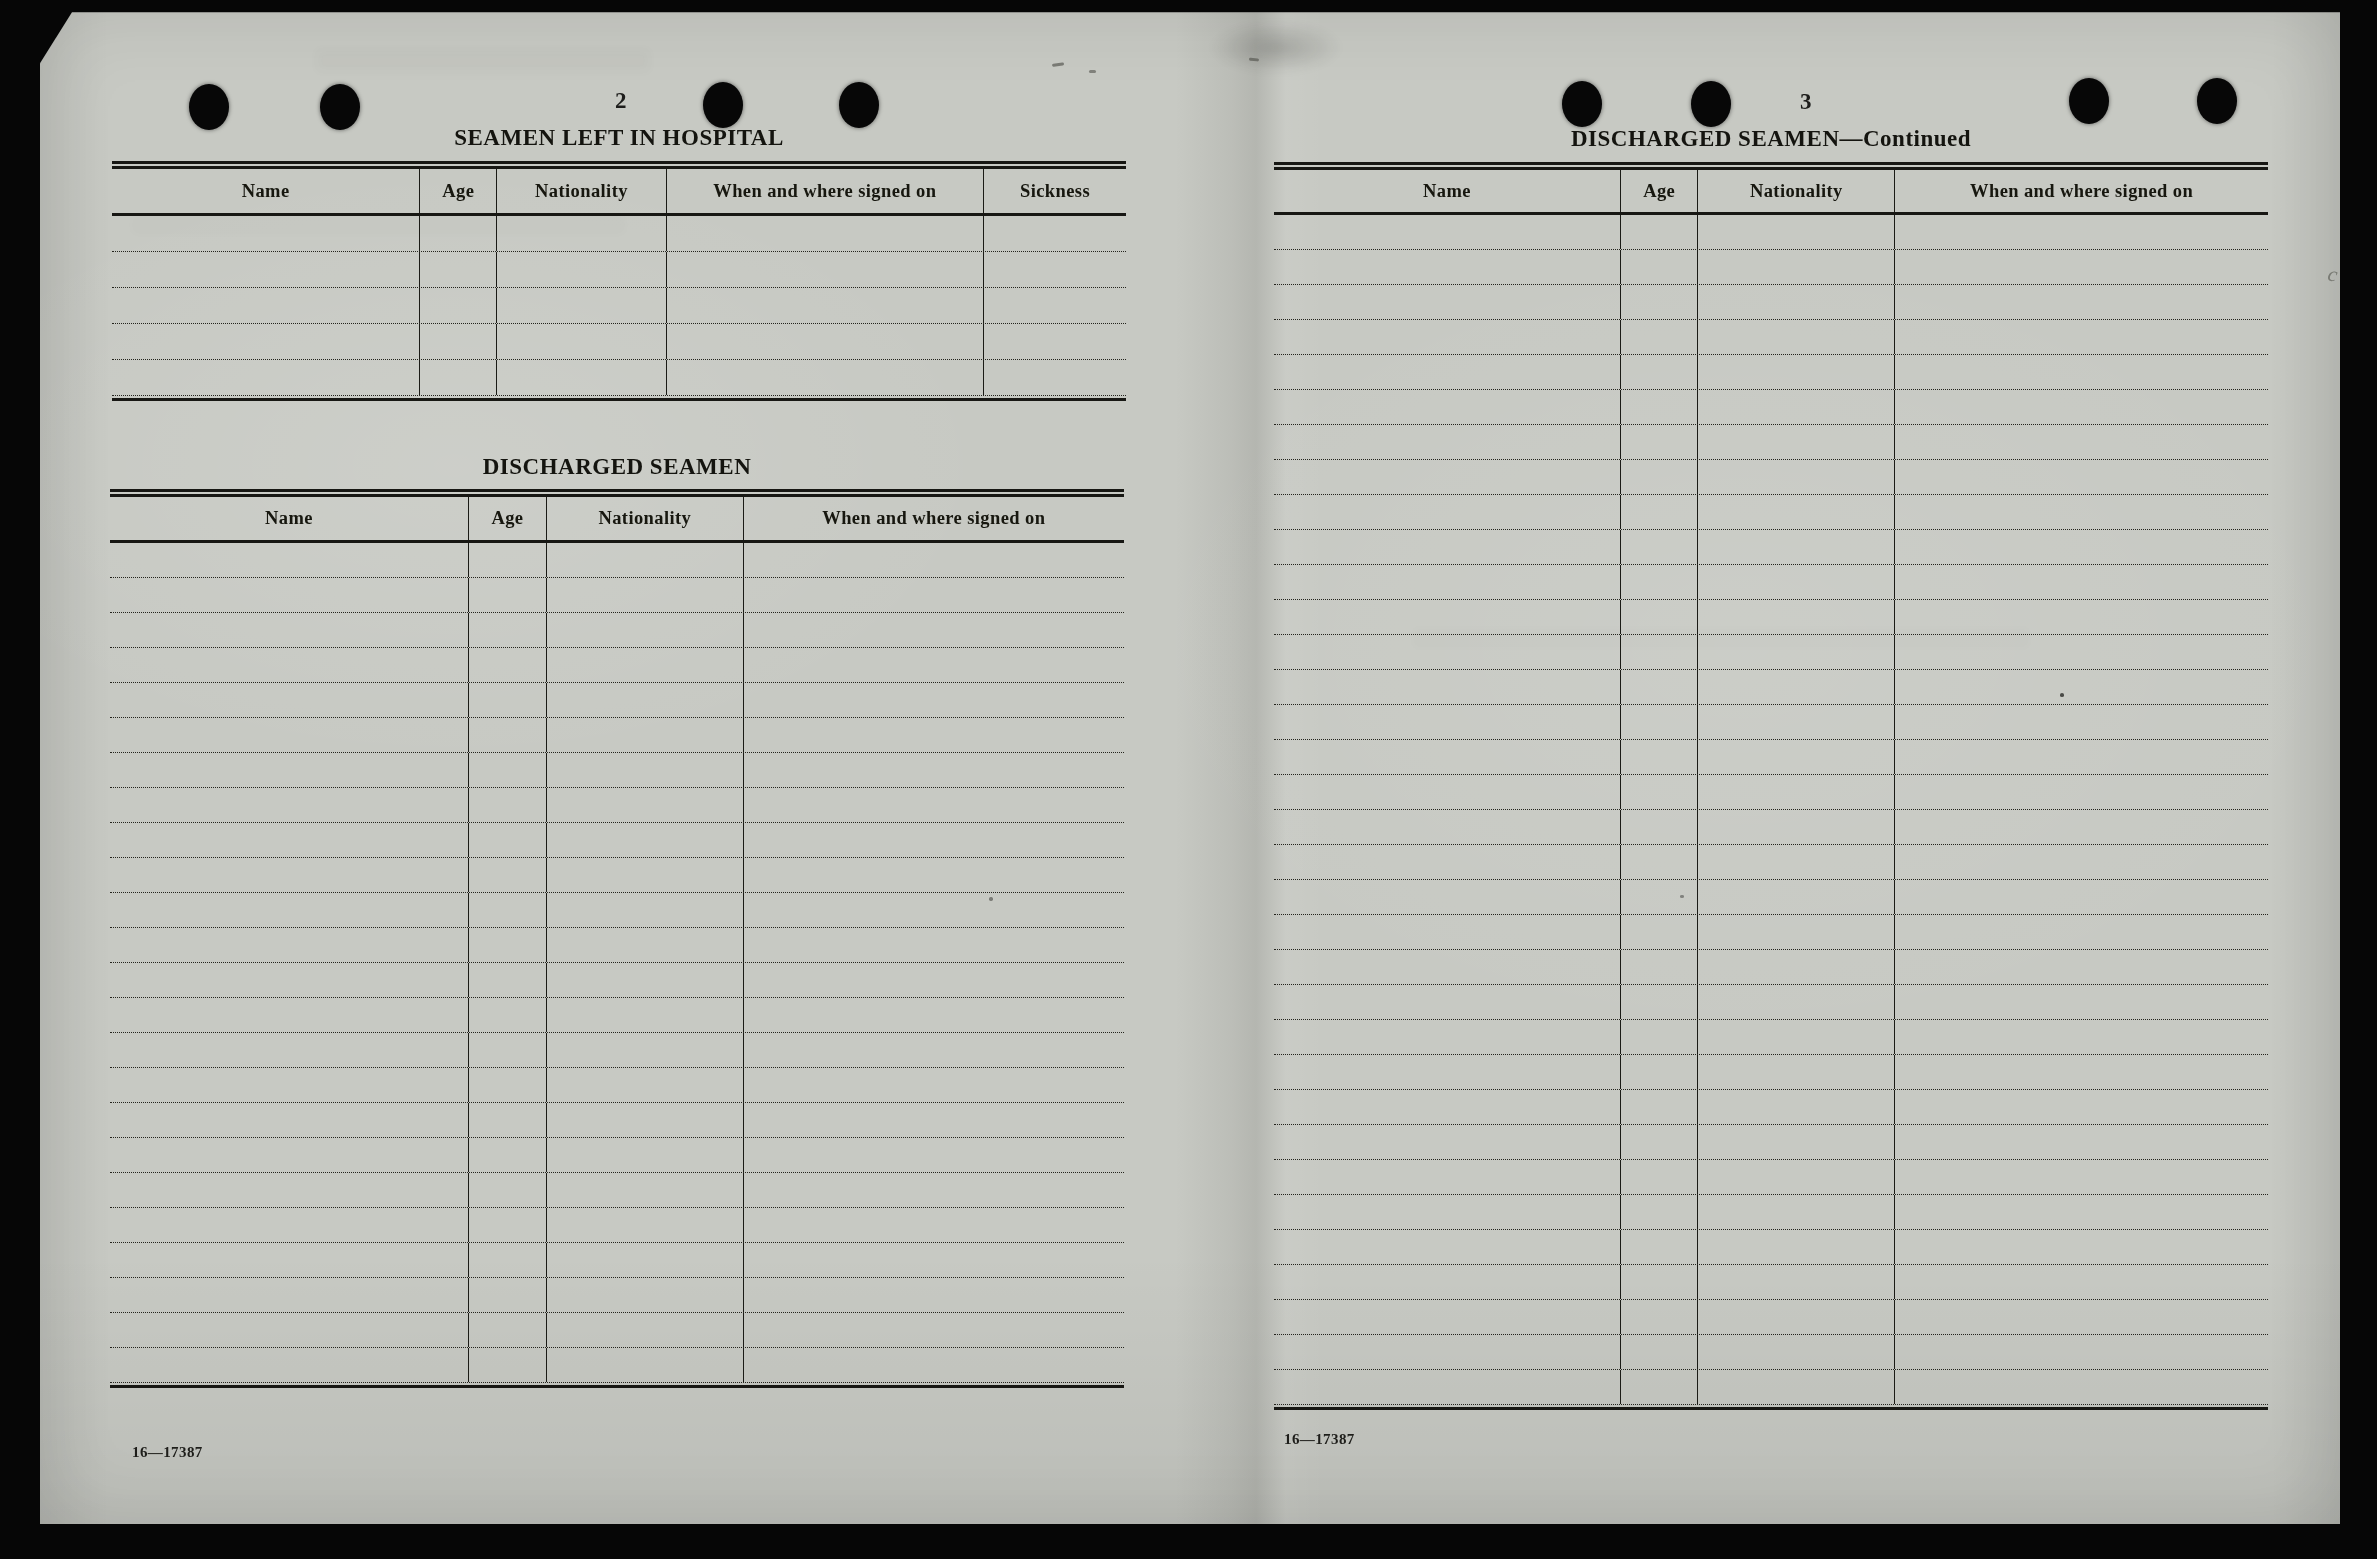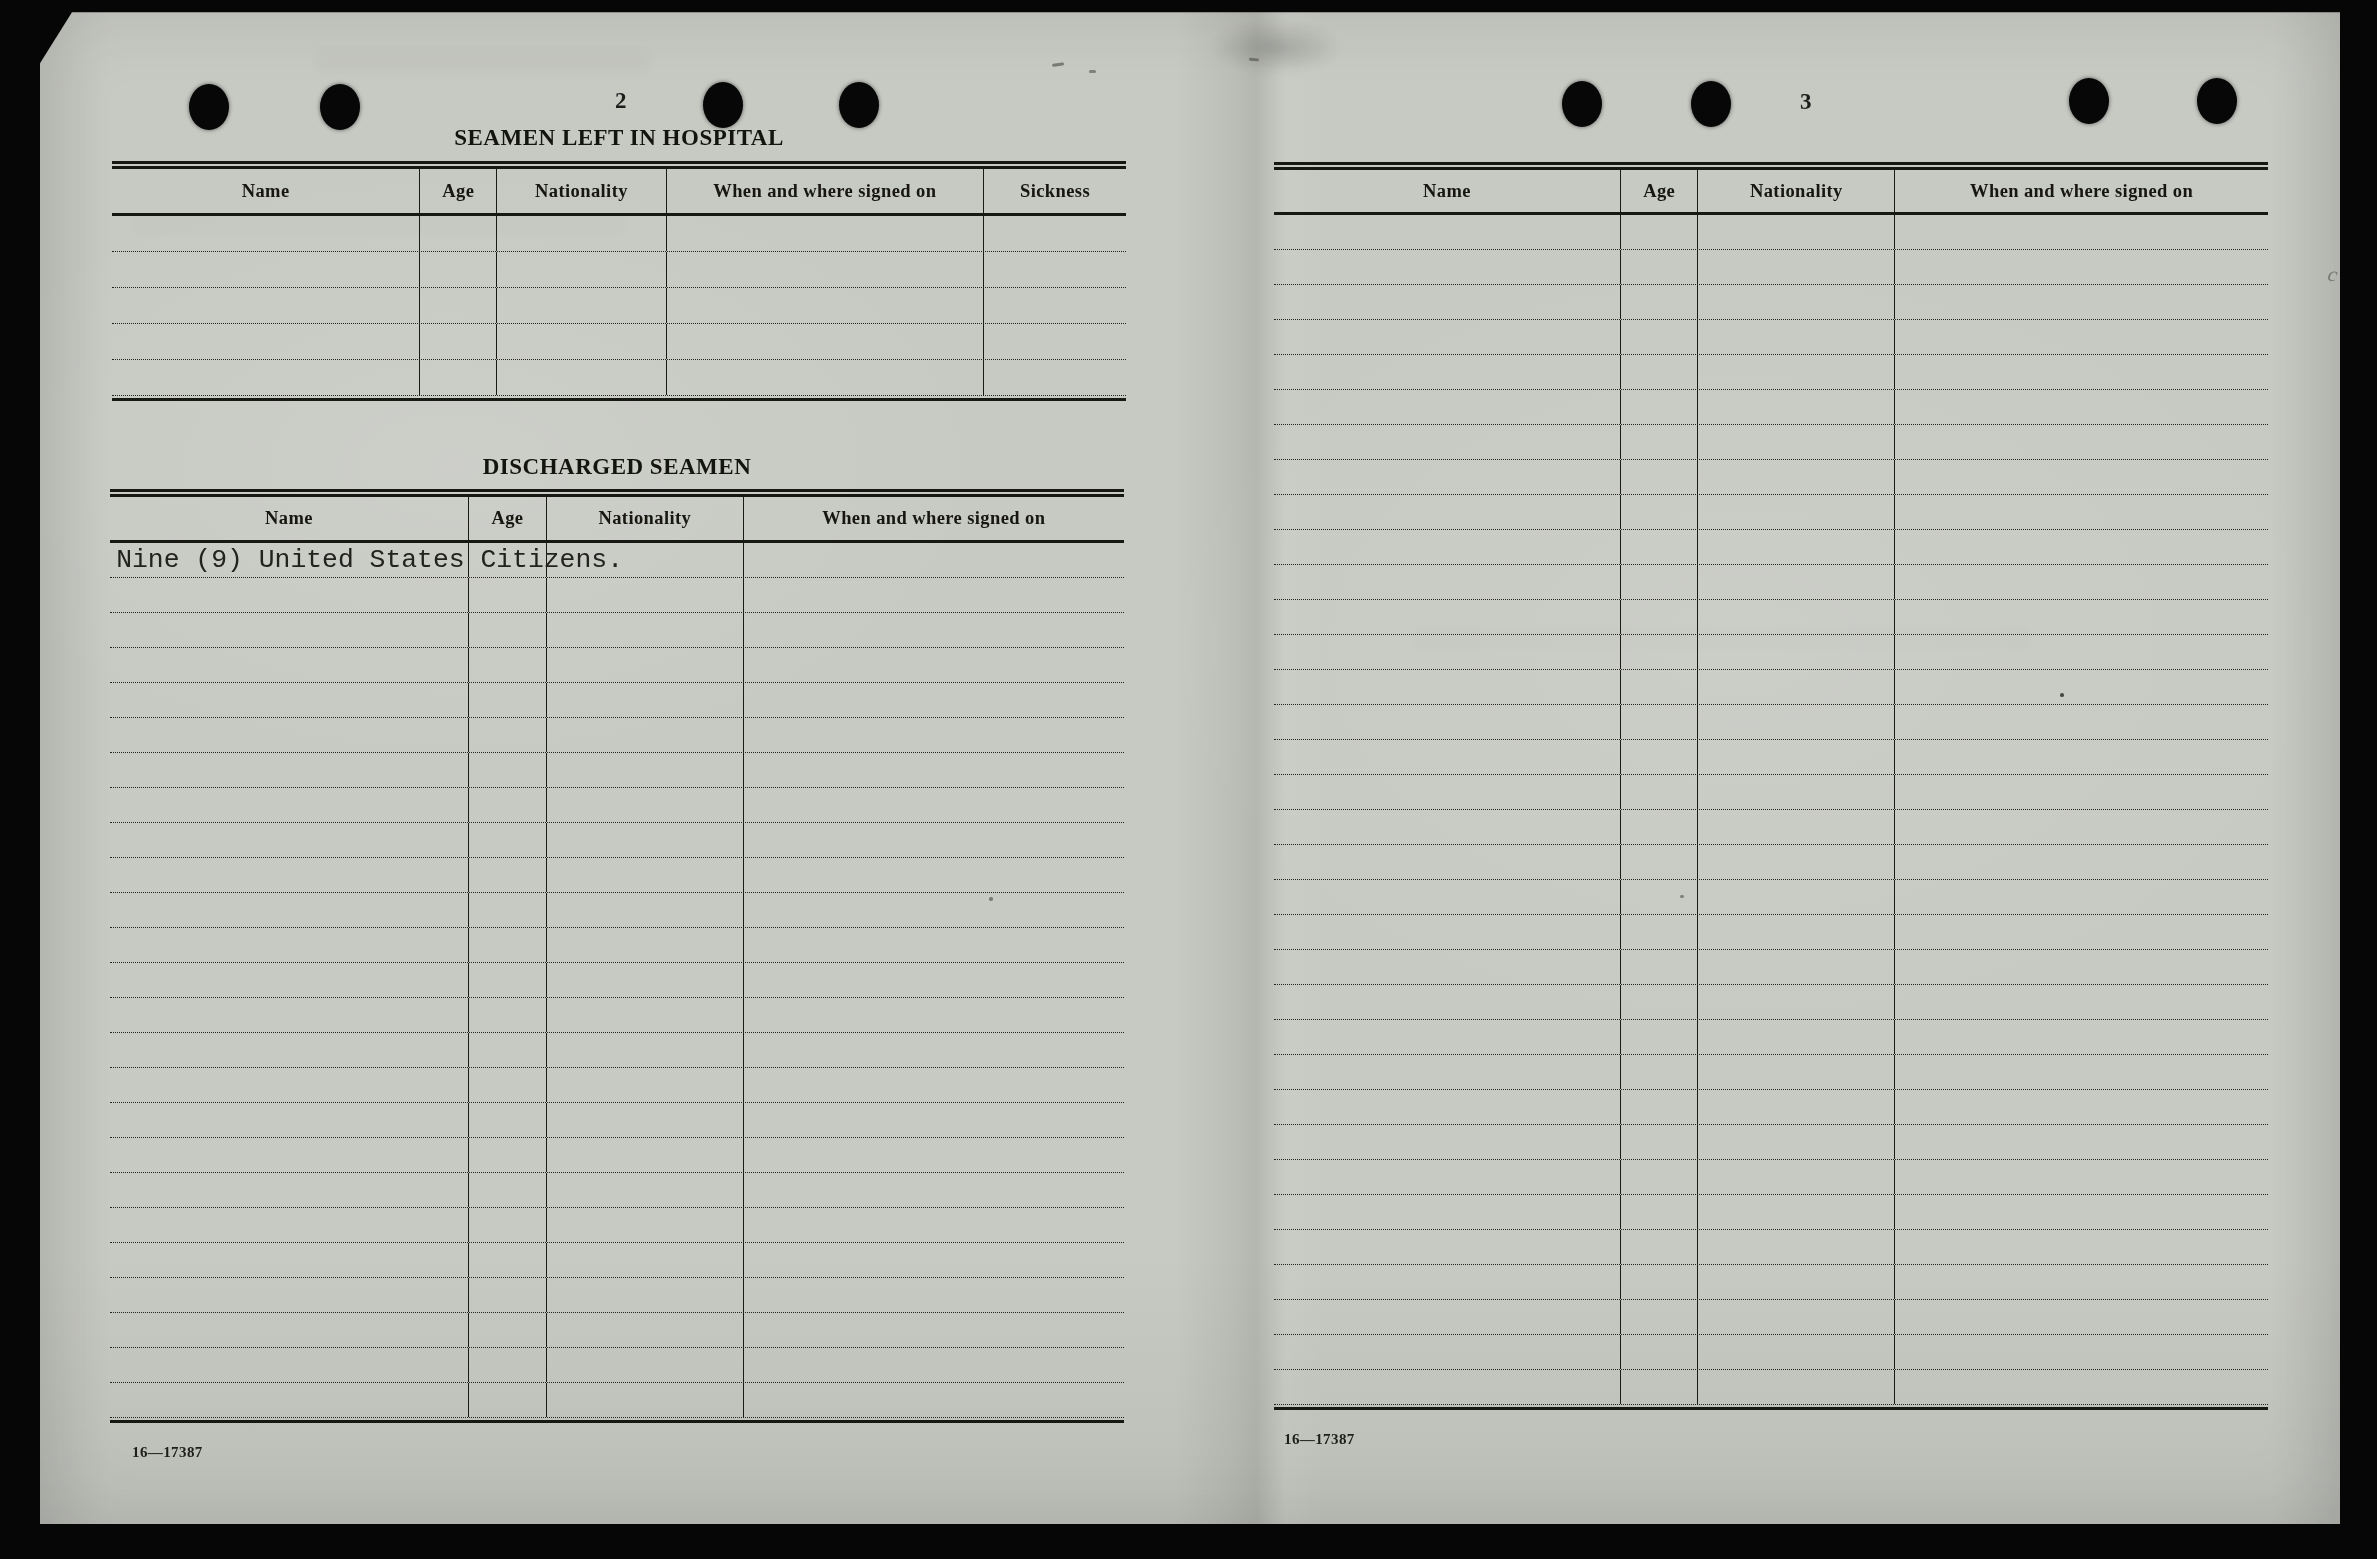--- a/index.html
+++ b/index.html
@@ -61,20 +61,21 @@
     <div class="hole" style="left:1522px;top:69px"></div>
     <div class="hole" style="left:1651px;top:69px"></div>
     <div class="hole" style="left:2029px;top:66px"></div>
     <div class="hole" style="left:2157px;top:66px"></div>
 
     <div class="pgnum" style="left:575px;top:76px">2</div>
     <div class="pgnum" style="left:1760px;top:77px">3</div>
 
     <div class="sec-title" style="left:72px;top:113px;width:1014px">SEAMEN LEFT IN HOSPITAL</div>
     <div class="sec-title" style="left:70px;top:442px;width:1014px">DISCHARGED SEAMEN</div>
+    <div class="sec-title" style="left:1234px;top:114px;width:994px">DISCHARGED SEAMEN—Continued</div>
 
     <div class="rtable" id="tbl-hospital" style="left:72px;top:149px;width:1014px">
         <div class="rt-row rt-head" style="height: 47px;">
           <div class="rt-cell" style="width: 30.3%;">Name</div>
           <div class="rt-cell vline" style="width: 7.6%;">Age</div>
           <div class="rt-cell vline" style="width: 16.7%;">Nationality</div>
           <div class="rt-cell vline" style="width: 31.3%;">When and where signed on</div>
           <div class="rt-cell vline" style="width: 14.1%; text-align: center;">Sickness</div>
         </div>
         <div class="rt-row rt-body" style="height: 36px;">
@@ -113,28 +114,20 @@
           <div class="rt-cell vline" style="width: 14.1%;"></div>
         </div>
       </div>
 
     <div class="rtable" id="tbl-discharged" style="left:70px;top:477px;width:1014px">
         <div class="rt-row rt-head" style="height: 46px;">
           <div class="rt-cell" style="width: 35.3%;">Name</div>
           <div class="rt-cell vline" style="width: 7.7%;">Age</div>
           <div class="rt-cell vline" style="width: 19.4%;">Nationality</div>
           <div class="rt-cell vline" style="width: 37.6%;">When and where signed on</div>
-        </div>
-        <div class="rt-row rt-body" style="height: 35px;">
-          <div class="rt-cell" style="width: 35.3%;">
-            <span class="typed typed-flush">Nine (9) United States Citizens.</span>
-          </div>
-          <div class="rt-cell vline" style="width: 7.7%;"></div>
-          <div class="rt-cell vline" style="width: 19.4%;"></div>
-          <div class="rt-cell vline" style="width: 37.6%;"></div>
         </div>
         <div class="rt-row rt-body" style="height: 35px;">
           <div class="rt-cell" style="width: 35.3%;"></div>
           <div class="rt-cell vline" style="width: 7.7%;"></div>
           <div class="rt-cell vline" style="width: 19.4%;"></div>
           <div class="rt-cell vline" style="width: 37.6%;"></div>
         </div>
         <div class="rt-row rt-body" style="height: 35px;">
           <div class="rt-cell" style="width: 35.3%;"></div>
           <div class="rt-cell vline" style="width: 7.7%;"></div>

